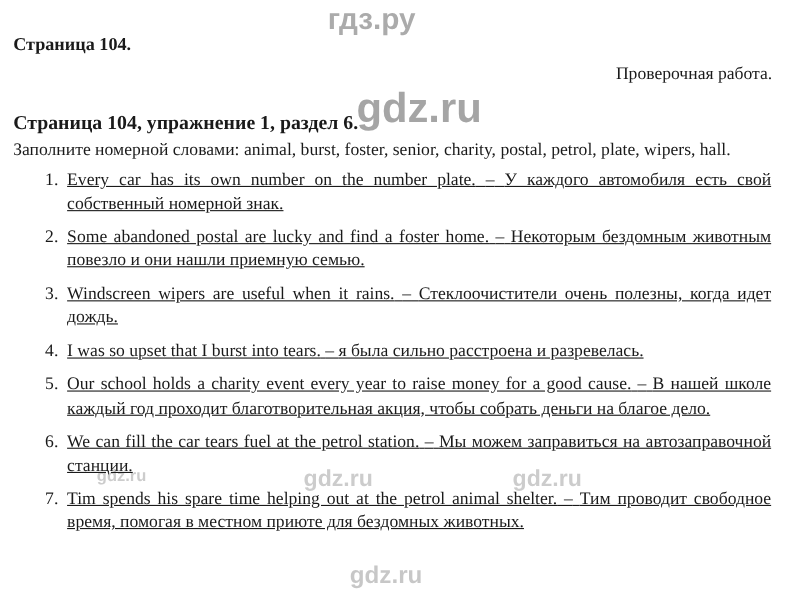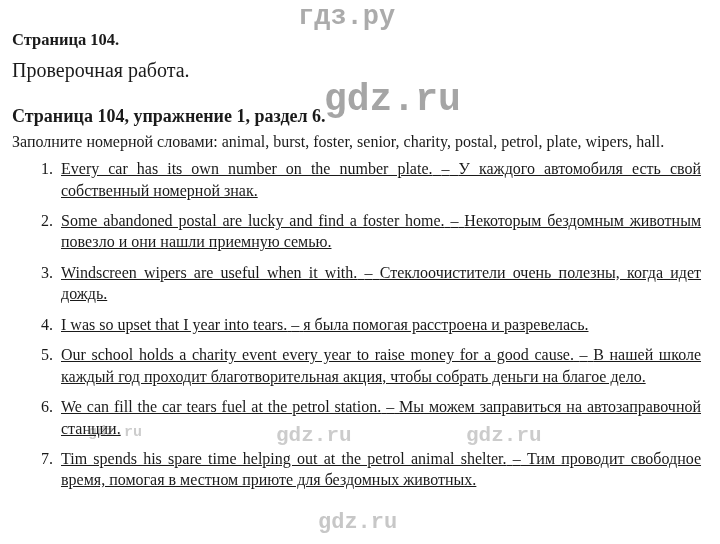--- a/index.html
+++ b/index.html
@@ -12,21 +12,21 @@
     background: #ffffff;
     font-family: "Liberation Serif", serif;
     color: #1a1a1a;
     position: relative;
     overflow: hidden;
   }
 
   
   .wm {
     position: absolute;
-    font-family: Liberation Mono, monospace;
+    font-family: Liberation Sans, sans-serif;
     font-weight: bold;
     color: #9a9a9a;
     opacity: .55;
     white-space: nowrap;
     pointer-events: none;
     user-select: none;
   }
   .wm-top {
     top: 2px; left: 298px;
     font-size: 27px;
@@ -50,23 +50,24 @@
     padding: 30px 18px 0 12px;
     z-index: 2;
   }
   .line-head {
     font-size: 16.5px;
     font-weight: bold;
     margin: 0 0 7px 0;
     line-height: 1.25;
   }
   .line-sub {
-    font-size: 20px;
+    font-size: 16px;
     margin: 0 0 22px 0;
     line-height: 1.25;
+    text-align: right;
   }
   .task-title {
     font-size: 18px;
     font-weight: bold;
     margin: 0 0 3px 0;
     line-height: 1.3;
   }
   .task-intro {
     font-size: 16px;
     margin: 0 0 6px 0;
@@ -124,28 +125,28 @@
       <span class="en">Every car has its own number on the number plate.</span>
       <span class="dash">–</span>
       <span class="ru">У каждого автомобиля есть свой собственный номерной знак.</span>
     </li>
     <li>
       <span class="en">Some abandoned postal are lucky and find a foster home.</span>
       <span class="dash">–</span>
       <span class="ru">Некоторым бездомным животным повезло и они нашли приемную семью.</span>
     </li>
     <li>
-      <span class="en">Windscreen wipers are useful when it with.</span>
+      <span class="en">Windscreen wipers are useful when it rains.</span>
       <span class="dash">–</span>
       <span class="ru">Стеклоочистители очень полезны, когда идет дождь.</span>
     </li>
     <li>
-      <span class="en">I was so upset that I year into tears.</span>
+      <span class="en">I was so upset that I burst into tears.</span>
       <span class="dash">–</span>
-      <span class="ru">я была помогая расстроена и разревелась.</span>
+      <span class="ru">я была сильно расстроена и разревелась.</span>
     </li>
     <li>
       <span class="en">Our school holds a charity event every year to raise money for a good cause.</span>
       <span class="dash">–</span>
       <span class="ru">В нашей школе каждый год проходит благотворительная акция, чтобы собрать деньги на благое дело.</span>
     </li>
     <li>
       <span class="en">We can fill the car tears fuel at the petrol station.</span>
       <span class="dash">–</span>
       <span class="ru">Мы можем заправиться на автозаправочной станции.</span>

